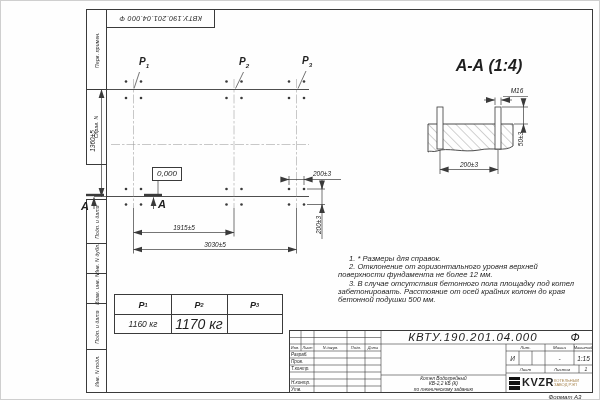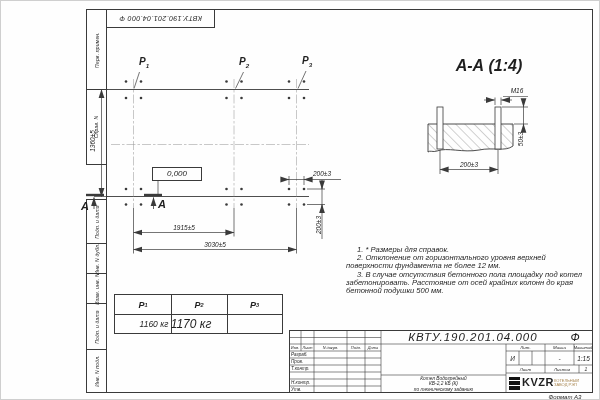--- a/index.html
+++ b/index.html
@@ -198,37 +198,37 @@
     <span>P</span><sub>1</sub>
   </div>
   <div class="abs plabel" style="left:238px;top:55px;">
     <span>P</span><sub>2</sub>
   </div>
   <div class="abs plabel" style="left:301px;top:54px;">
     <span>P</span><sub>3</sub>
   </div>
 
 
-  <div class="abs ctr" style="left:151px;top:166px;width:50px;height:13.5px;border:0.9px solid #3a3a3a;box-sizing:border-box;font-size:8px;font-style:italic;">0,000</div>
+  <div class="abs ctr" style="left:151px;top:166px;width:30px;height:13.5px;border:0.9px solid #3a3a3a;box-sizing:border-box;font-size:8px;font-style:italic;">0,000</div>
 
   <div class="abs dim ctr rot-90" style="left:73px;top:135px;width:36px;height:10px;">1360±5</div>
   <div class="abs dim ctr" style="left:160px;top:222.5px;width:46px;">1915±5</div>
   <div class="abs dim ctr" style="left:191px;top:239.5px;width:46px;">3030±5</div>
   <div class="abs dim" style="left:312px;top:168.5px;">200±3</div>
   <div class="abs dim ctr rot-90" style="left:303px;top:219px;width:28px;height:10px;">200±3</div>
 
   <div class="abs it" style="left:80px;top:199px;font-size:11px;font-weight:bold;">А</div>
   <div class="abs it" style="left:157px;top:197px;font-size:11px;font-weight:bold;">А</div>
 
   <div class="abs ctr it" style="left:450px;top:56px;width:76px;font-size:16px;font-weight:bold;">А-А (1:4)</div>
   <div class="abs dim ctr" style="left:503px;top:86px;width:26px;">М16</div>
   <div class="abs dim ctr rot-90" style="left:505px;top:133px;width:28px;height:10px;">50±3</div>
   <div class="abs dim ctr" style="left:445px;top:159.5px;width:46px;">200±3</div>
 
-  <div class="abs it" style="left:337px;top:245px;width:248px;font-size:7.6px;line-height:8.2px;margin-left:8px;">
+  <div class="abs it" style="left:337px;top:254px;width:248px;font-size:7.6px;line-height:8.2px;">
     <p style="text-indent:11px;">1. * Размеры для справок.</p>
     <p style="text-indent:11px;">2. Отклонение от горизонтального уровня верхней поверхности фундамента не более 12 мм.</p>
     <p style="text-indent:11px;">3. В случае отсутствия бетонного пола площадку под котел забетонировать. Расстояние от осей крайних колонн до края бетонной подушки 500 мм.</p>
   </div>
 
   <div class="abs" style="left:113px;top:293px;width:169px;height:40px;border:1.1px solid #3a3a3a;box-sizing:border-box;">
     <div class="abs" style="left:55.7px;top:0;width:1px;height:38px;background:#3a3a3a;"></div>
     <div class="abs" style="left:111.7px;top:0;width:1px;height:38px;background:#3a3a3a;"></div>
     <div class="abs" style="left:0;top:19px;width:167px;height:1px;background:#3a3a3a;"></div>
     <div class="abs ctr it" style="left:0;top:0;width:56px;height:19px;font-size:9px;font-weight:bold;">
@@ -236,22 +236,22 @@
         <sub>1</sub>
     </div>
     <div class="abs ctr it" style="left:56px;top:0;width:56px;height:19px;font-size:9px;font-weight:bold;">
       <span>P</span>
         <sub>2</sub>
     </div>
     <div class="abs ctr it" style="left:112px;top:0;width:55px;height:19px;font-size:9px;font-weight:bold;">
       <span>P</span>
         <sub>3</sub>
     </div>
-    <div class="abs ctr it" style="left:11px;top:19px;width:56px;height:19px;font-size:8.5px;">1160 кг</div>
-    <div class="abs ctr it" style="left:48px;top:19px;width:56px;height:19px;font-size:12px;">1170 кг</div>
+    <div class="abs ctr it" style="left:0;top:19px;width:56px;height:19px;font-size:8.5px;">1160 кг</div>
+    <div class="abs ctr it" style="left:56px;top:19px;width:56px;height:19px;font-size:14px;">1170 кг</div>
   </div>
 
   <div class="abs" style="left:288px;top:329px;width:304px;height:63px;border:1.2px solid #3a3a3a;box-sizing:border-box;"></div>
 
   <div class="abs ctr it" style="left:382px;top:329.5px;width:180px;height:13px;font-size:11.5px;letter-spacing:1px;">КВТУ.190.201.04.000</div>
   <div class="abs ctr it" style="left:560px;top:329.5px;width:28px;height:13px;font-size:11.5px;">Ф</div>
 
   <div class="abs ctr stamptxt" style="left:288px;top:343.5px;width:12px;height:6px;font-size:3.9px;">Изм.</div>
   <div class="abs ctr stamptxt" style="left:300px;top:343.5px;width:13px;height:6px;font-size:3.9px;">Лист</div>
   <div class="abs ctr stamptxt" style="left:313px;top:343.5px;width:33px;height:6px;font-size:3.9px;">N докум.</div>

